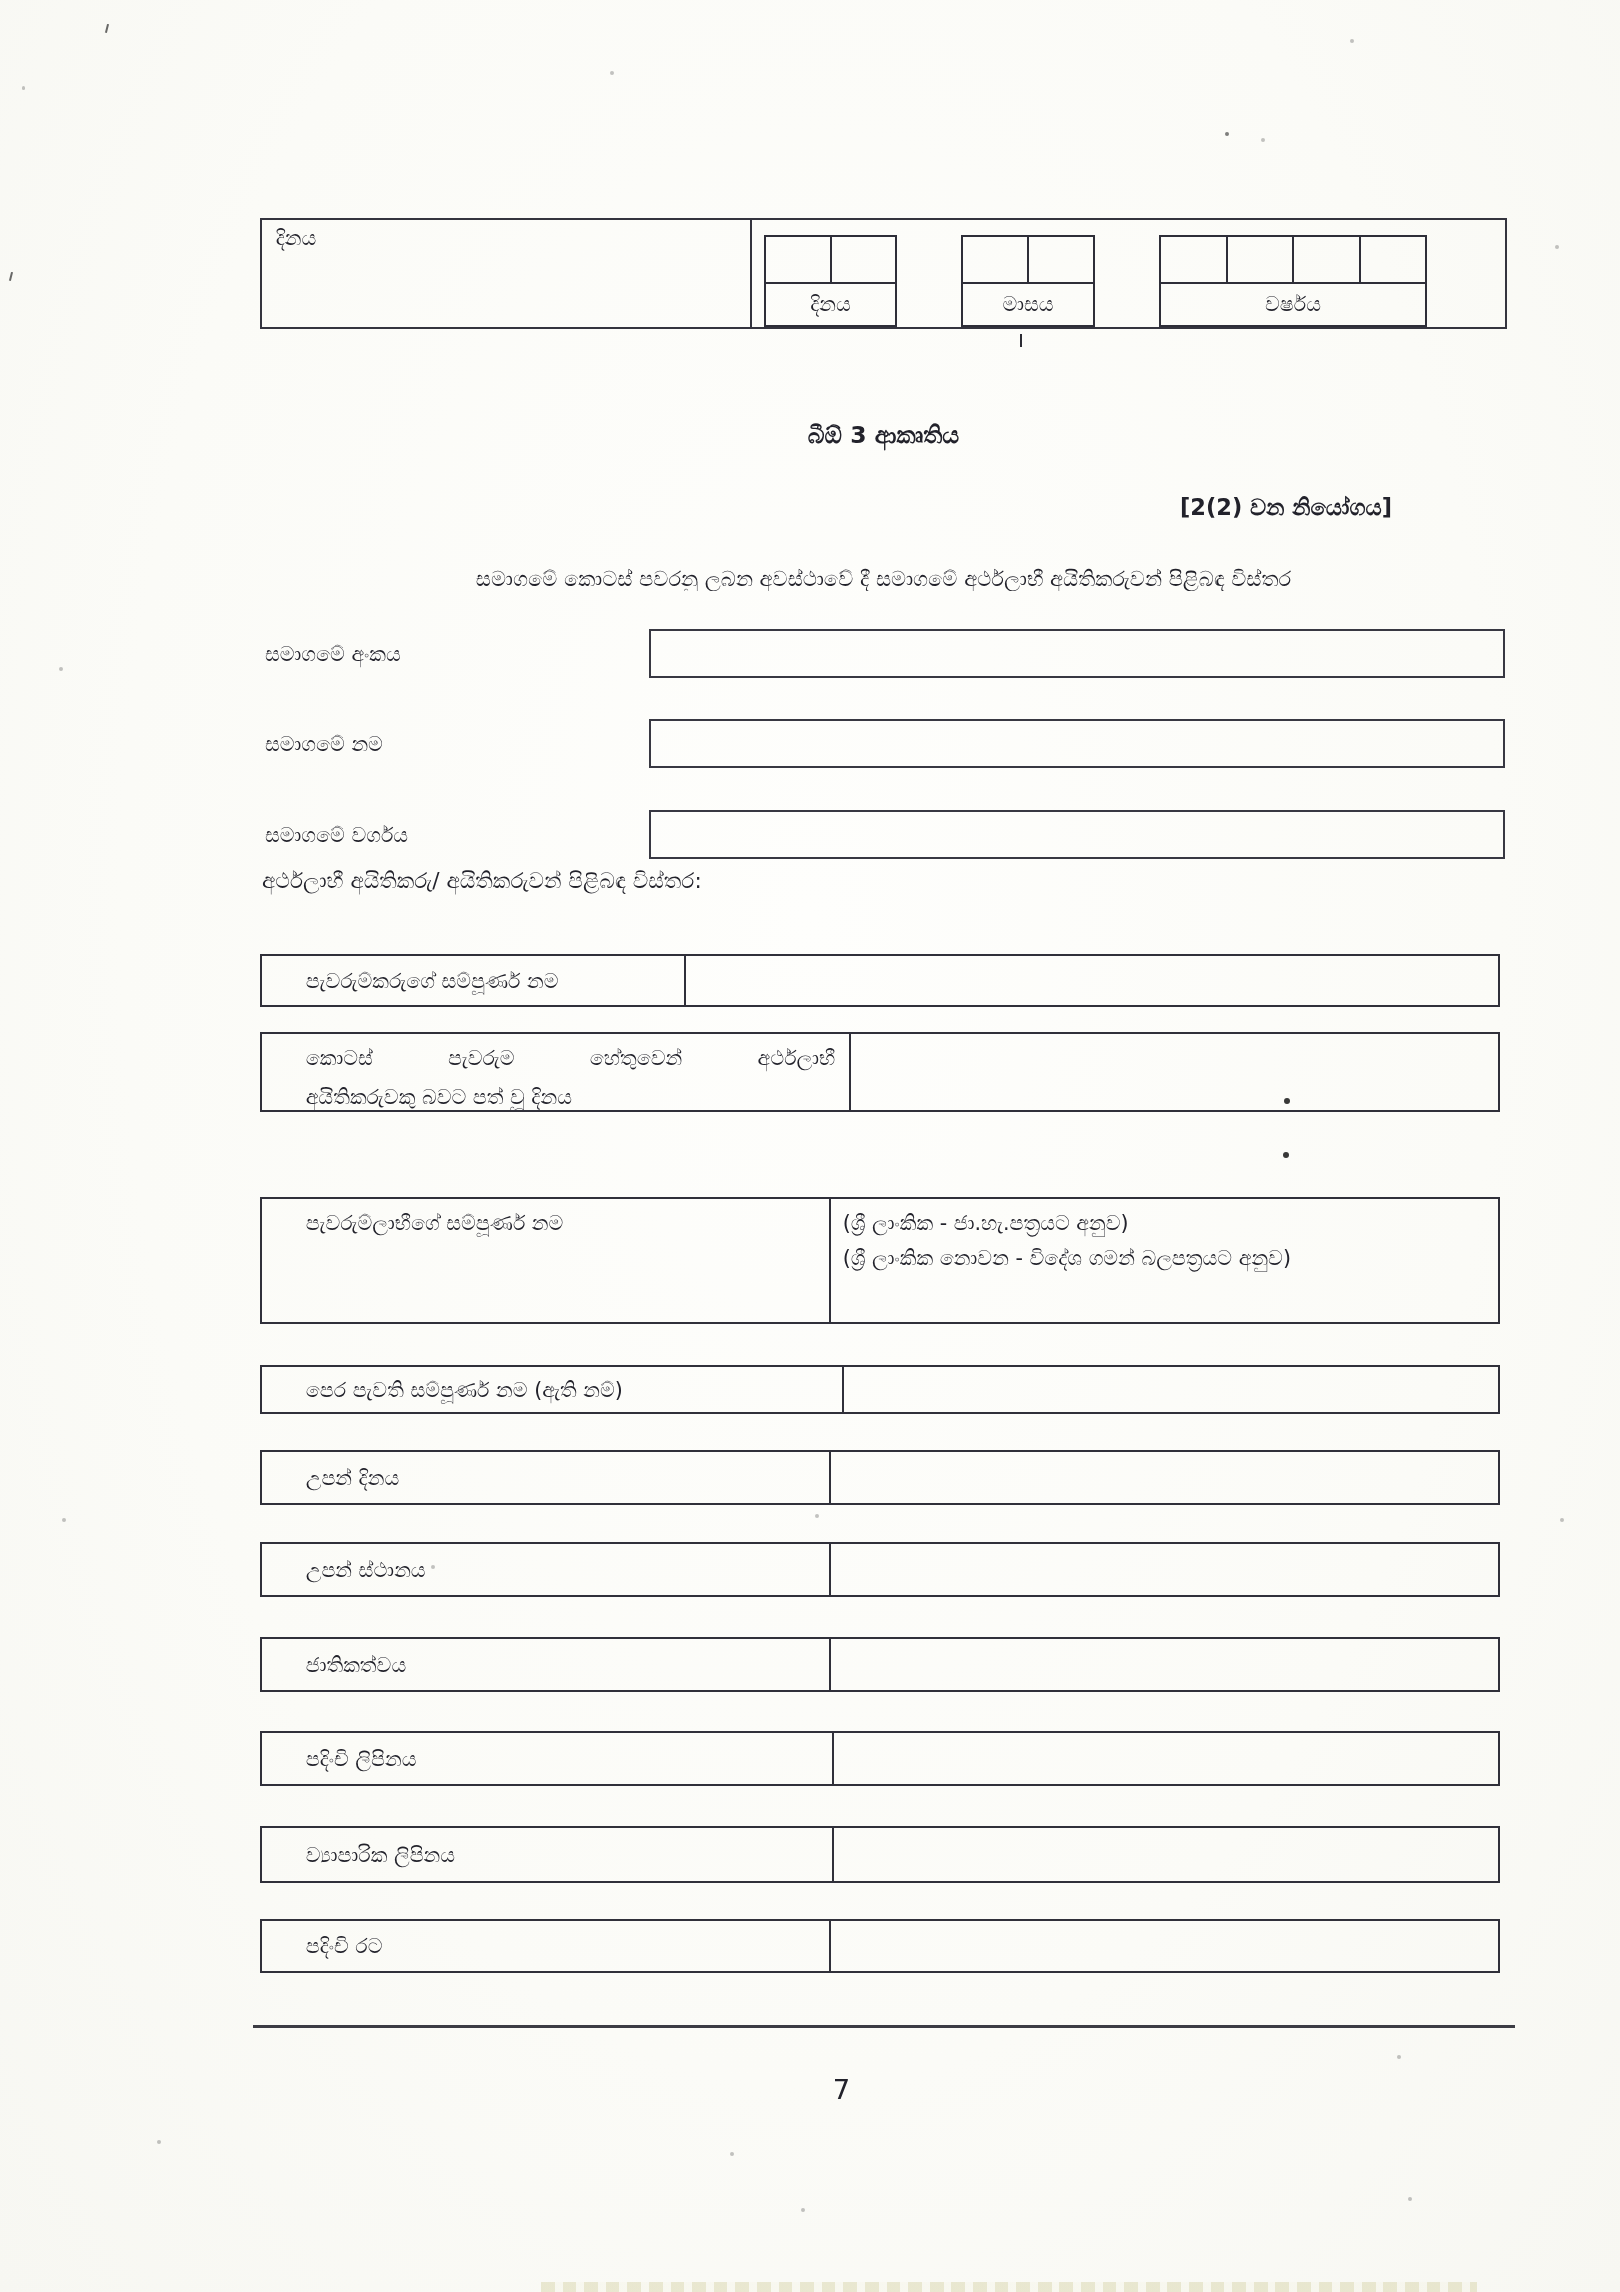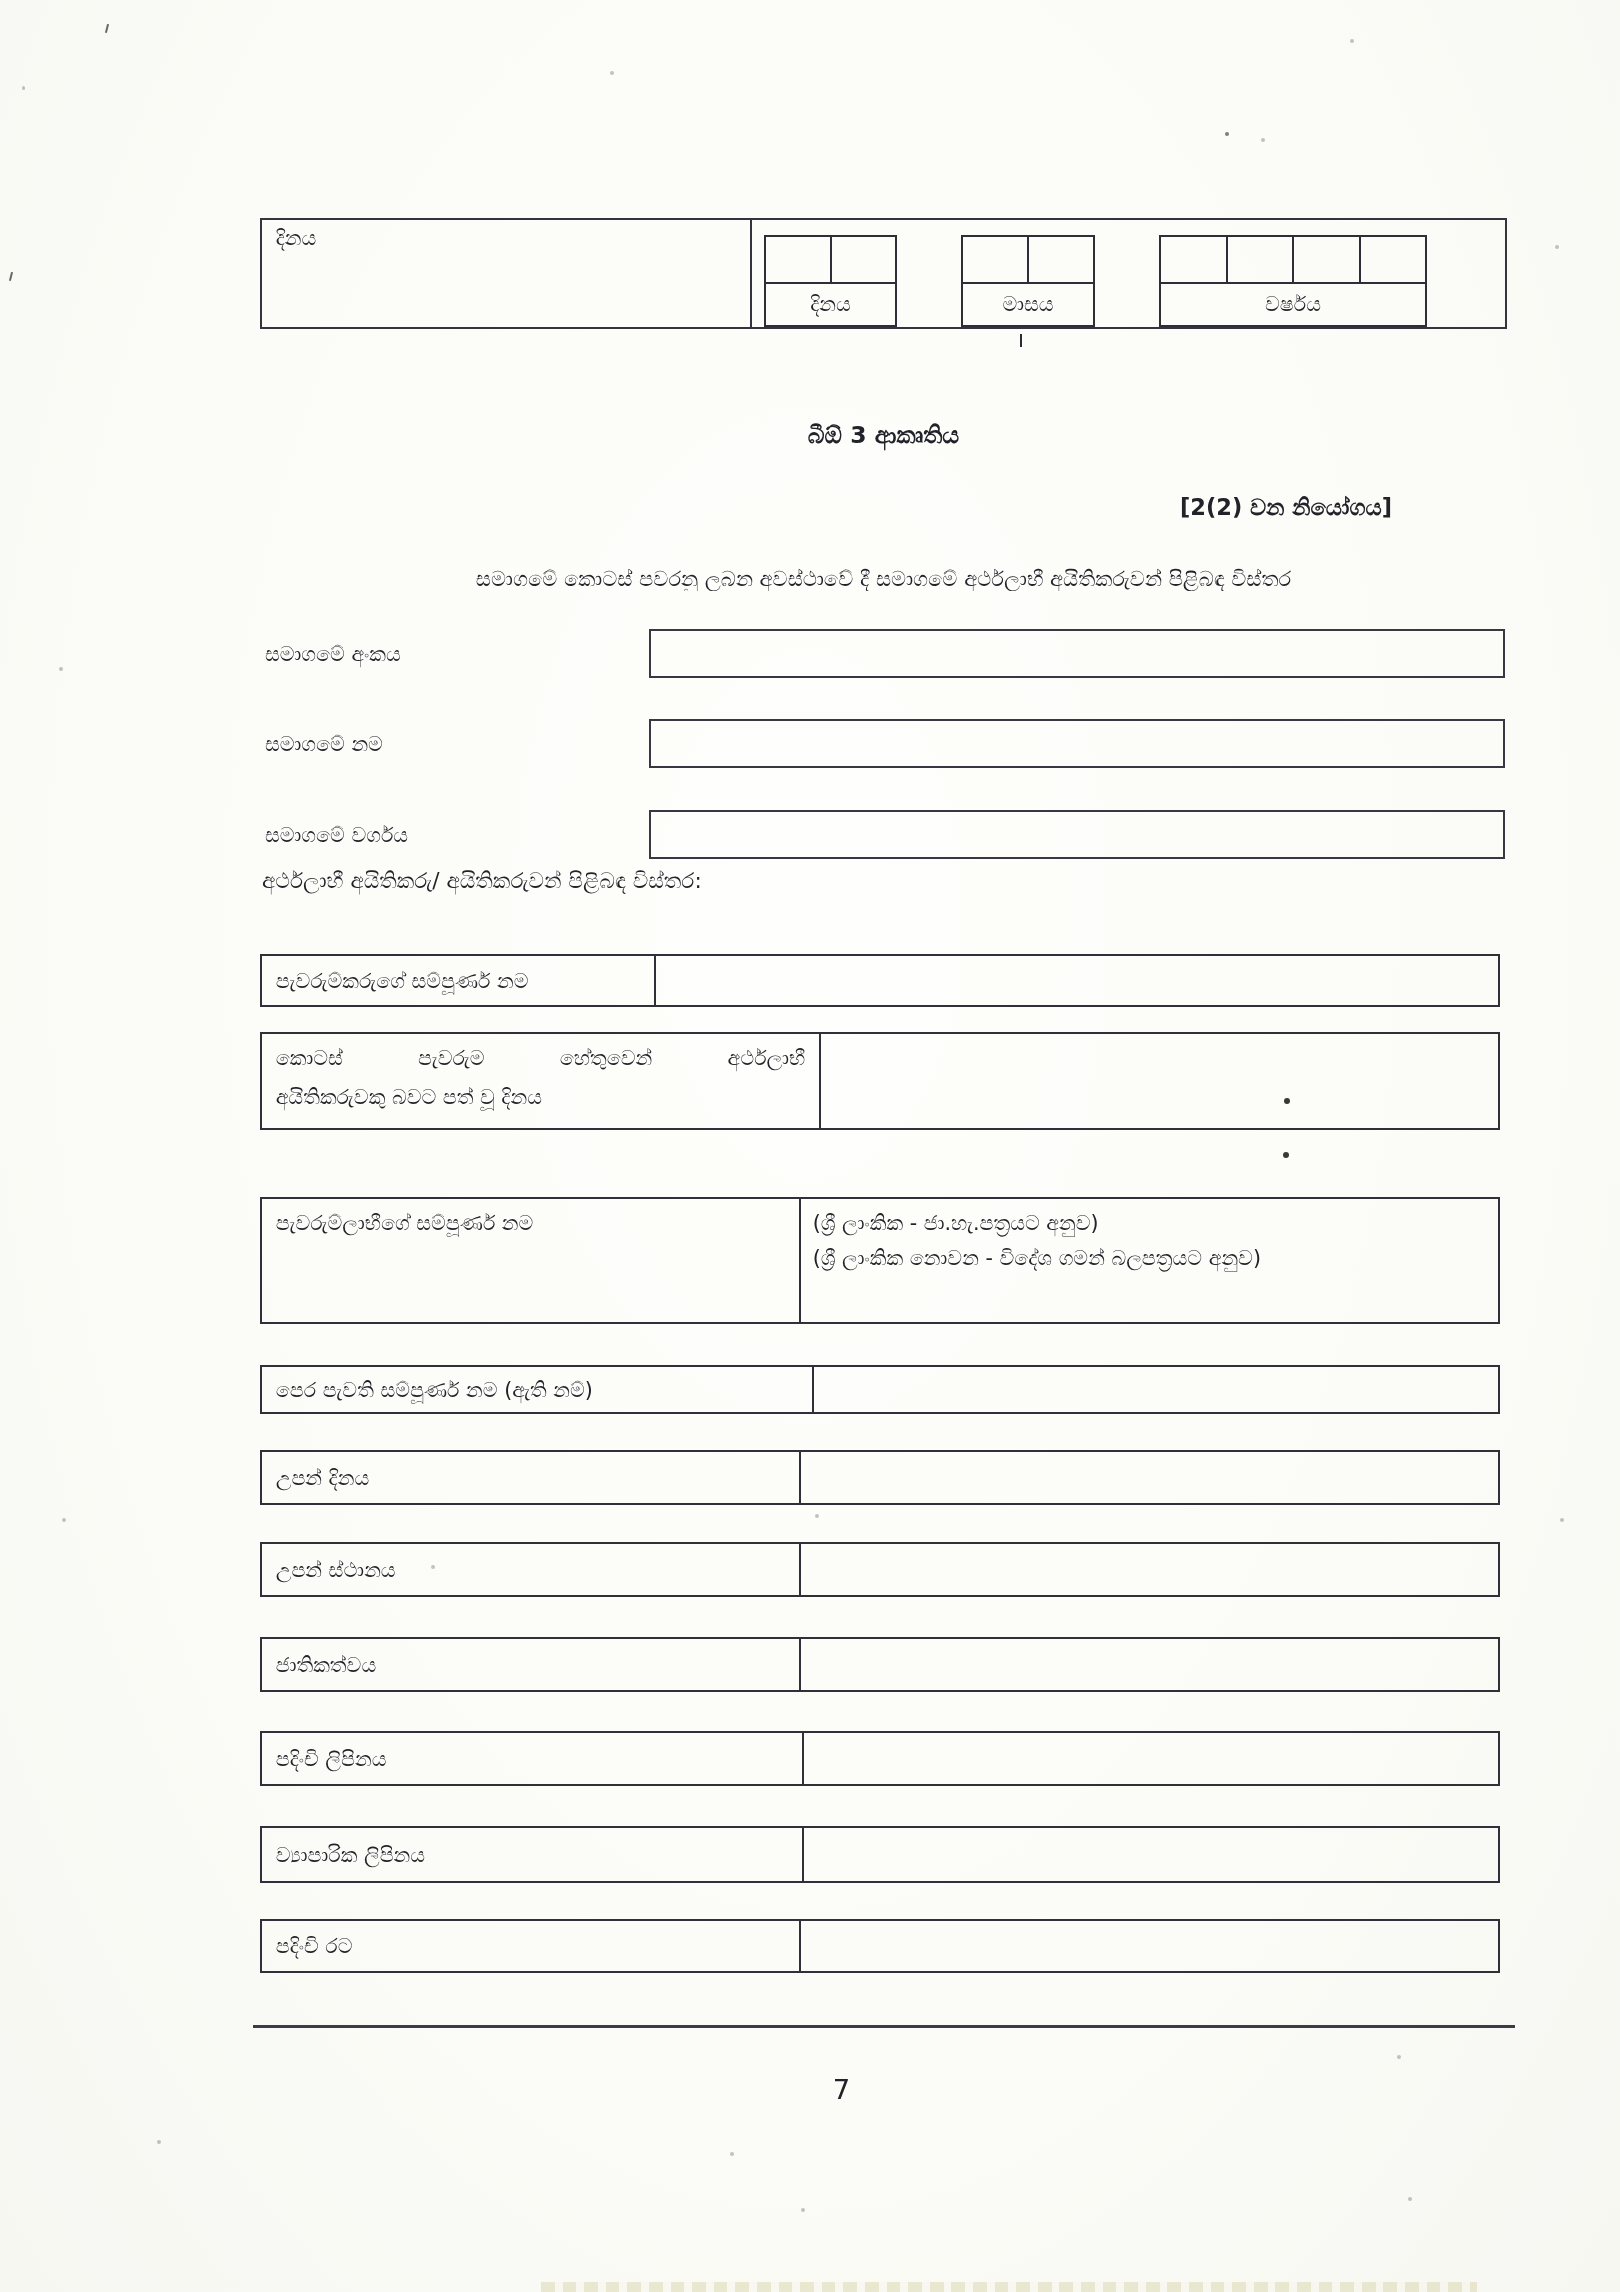--- a/index.html
+++ b/index.html
@@ -66,21 +66,21 @@
     flex:0 0 389px;display:flex;align-items:center;
     font-size:20.6px;padding-left:4.9px;box-sizing:border-box;
   }
   .cfield-box{
     flex:1;border:2px solid #383842;box-sizing:border-box;background:transparent;
   }
   
   .trow{
     left:260px;width:1240px;
     display:flex;align-items:stretch;
-    border:2px solid #30303a;box-sizing:border-box;
+    border:2px solid #30303a;box-sizing:border-box;padding-left:30px;
   }
   .trow-label{
     border-right:2px solid #30303a;box-sizing:border-box;
     padding:7.8px 13.7px;font-size:20.6px;
     display:flex;flex-direction:column;justify-content:center;
     overflow:hidden;
   }
   .trow-label.top{justify-content:flex-start;padding-top:11.8px;}
   .trow-value{
     flex:1;padding:7.8px 11.8px;box-sizing:border-box;overflow:hidden;
@@ -157,21 +157,21 @@
     <div class="cfield-box"></div>
   </div>
 
   <div class="abs section-heading">අර්ථලාභී අයිතිකරු/ අයිතිකරුවන් පිළිබඳ විස්තර:</div>
 
   <div class="abs trow" style="top:954px;height:53px;">
     <div class="trow-label" style="flex:0 0 394px;">පැවරුම්කරුගේ සම්පූර්ණ නම</div>
     <div class="trow-value"></div>
   </div>
 
-  <div class="abs trow" style="top:1032px;height:98px;gap:48px;">
+  <div class="abs trow" style="top:1032px;height:80px;gap:48px;">
     <div class="trow-label top" style="flex:0 0 559px;">
       <div class="jline">කොටස් පැවරුම හේතුවෙන් අර්ථලාභී</div>
       <div>අයිතිකරුවකු බවට පත් වූ දිනය</div>
     </div>
     <div class="trow-value"></div>
   </div>
 
   <div class="abs trow" style="top:1181px;height:127px;margin-top:16px;">
     <div class="trow-label top" style="flex:0 0 539px;">පැවරුම්ලාභීගේ සම්පූර්ණ නම</div>
     <div class="trow-value">

